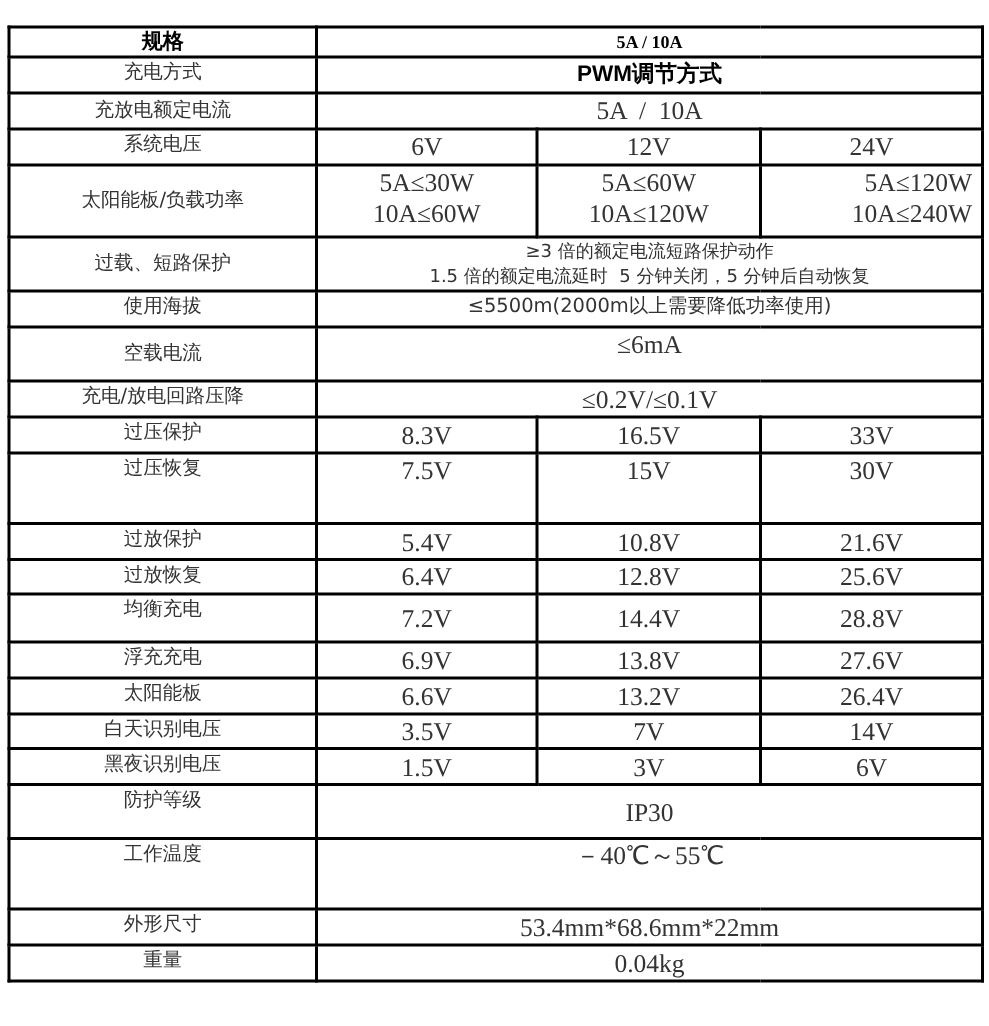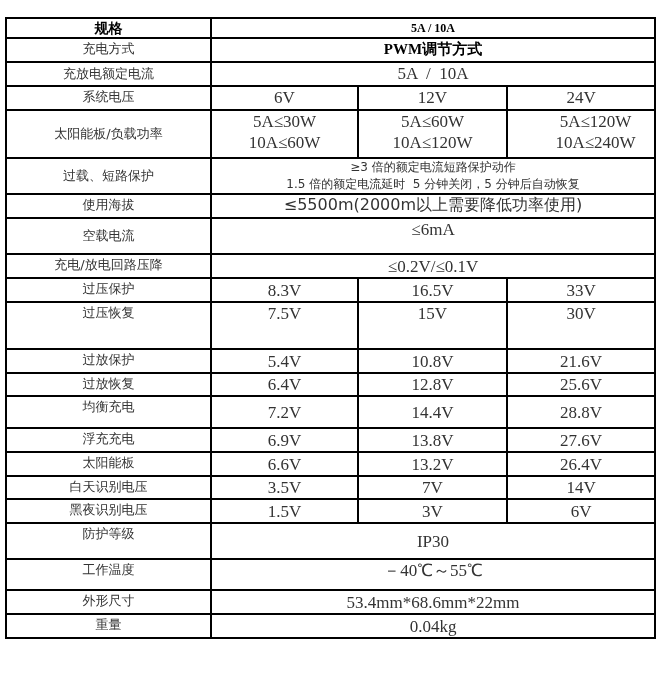--- a/index.html
+++ b/index.html
@@ -40,21 +40,21 @@
   </colgroup>
 
   <tbody>
       <tr style="height:19px">
     <td class="hdr-lbl">规格</td>
     <td colspan="3" class="hdr-val">5A / 10A</td>
   </tr>
 
   <tr style="height:24px">
     <td class="lbl">充电方式</td>
-    <td colspan="3" class="val bold" style="font-family:Liberation Serif, serif;font-size:15px;">PWM调节方式</td>
+    <td colspan="3" class="val bold" style="font-family:Liberation Sans, sans-serif;font-size:15px;">PWM调节方式</td>
   </tr>
 
   <tr style="height:24px">
     <td class="lbl vmid">充放电额定电流</td>
     <td colspan="3" class="val" style="white-space:pre;">5A  /  10A</td>
   </tr>
 
   <tr style="height:24px">
     <td class="lbl">系统电压</td>
     <td class="val">6V</td>
@@ -65,38 +65,38 @@
   <tr style="height:48px">
     <td class="lbl vmid">太阳能板/负载功率</td>
     <td class="val">
       <span class="line">5A≤30W</span>
       <span class="line">10A≤60W</span>
     </td>
     <td class="val">
       <span class="line">5A≤60W</span>
       <span class="line">10A≤120W</span>
     </td>
-    <td class="val" style="padding-right:6px;padding-left:35px;">
+    <td class="val" style="text-align:right;padding-right:6px;padding-left:35px;">
       <span class="line">5A≤120W</span>
       <span class="line">10A≤240W</span>
     </td>
   </tr>
 
   <tr style="height:34px">
     <td class="lbl vmid">过载、短路保护</td>
     <td colspan="3" class="val-sm" style="font-family:'DejaVu Sans',sans-serif;font-size:12px;">
       <span class="line">≥3 倍的额定电流短路保护动作</span>
       <span class="line" style="white-space:pre;">1.5 倍的额定电流延时  5 分钟关闭，5 分钟后自动恢复</span>
     </td>
   </tr>
 
 
   <tr style="height:24px">
     <td class="lbl">使用海拔</td>
-    <td colspan="3" class="lbl" style="font-size:16px;">≤5500m(2000m以上需要降低功率使用)</td>
+    <td colspan="3" class="lbl" style="font-size:13px;">≤5500m(2000m以上需要降低功率使用)</td>
   </tr>
 
   <tr style="height:36px">
     <td class="lbl vmid">空载电流</td>
     <td colspan="3" class="val">≤6mA</td>
   </tr>
 
   <tr style="height:24px">
     <td class="lbl">充电/放电回路压降</td>
     <td colspan="3" class="val vmid">≤0.2V/≤0.1V</td>
@@ -164,21 +164,21 @@
     <td class="val vmid">1.5V</td>
     <td class="val vmid">3V</td>
     <td class="val vmid">6V</td>
   </tr>
 
   <tr style="height:36px">
     <td class="lbl">防护等级</td>
     <td colspan="3" class="val vmid">IP30</td>
   </tr>
 
-  <tr style="height:31px">
+  <tr style="height:47px">
     <td class="lbl">工作温度</td>
     <td colspan="3" class="val">－40℃～55℃</td>
   </tr>
 
   <tr style="height:24px">
     <td class="lbl">外形尺寸</td>
     <td colspan="3" class="val vmid">53.4mm*68.6mm*22mm</td>
   </tr>
 
   <tr style="height:24px">

